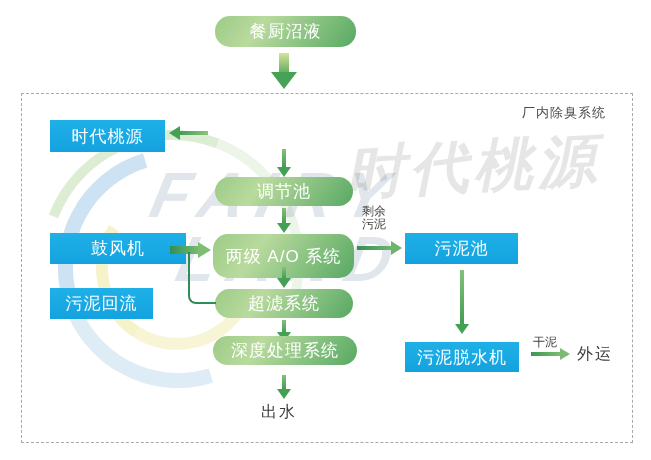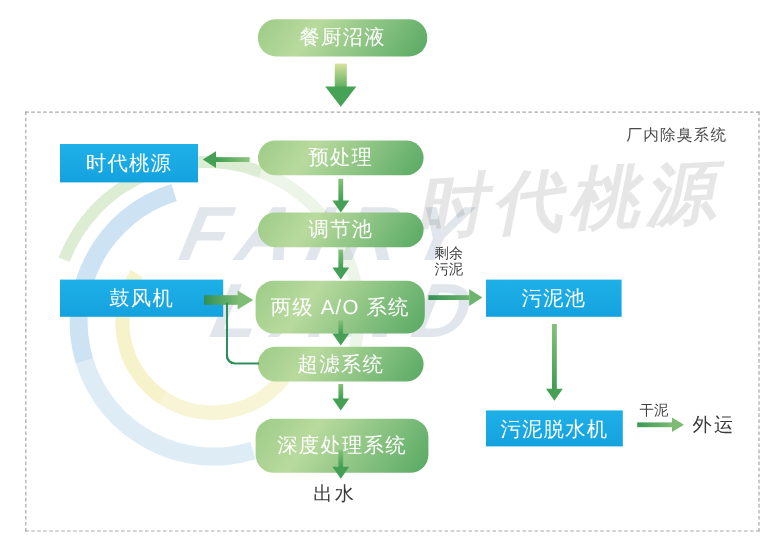--- a/index.html
+++ b/index.html
@@ -72,21 +72,20 @@
 
   <div class="layer" id="dashed-region"></div>
   <div class="layer pill" style="left:215px;top:16px;width:141px;height:31px">餐厨沼液</div>
 
   <div class="layer" id="region-label">厂内除臭系统</div>
   <div class="layer varrow" id="arrow-source" style="left:271px;top:53px;height:36px">
       <div class="stem"></div>
       <div class="head"></div>
     </div>
 
-  <div class="layer pill" style="left:215px;top:117px;width:138px;height:29px">预处理</div>
   <div class="layer varrow" style="left:277px;top:149px;width:14px;height:28px">
       <div class="stem"></div>
       <div class="head"></div>
     </div>
 
   <div class="layer pill" style="left:215px;top:177px;width:138px;height:29px">调节池</div>
   <div class="layer varrow" style="left:277px;top:208px;width:14px;height:25px">
       <div class="stem"></div>
       <div class="head"></div>
     </div>
@@ -96,40 +95,41 @@
       <div class="stem"></div>
       <div class="head"></div>
     </div>
 
   <div class="layer pill" style="left:215px;top:289px;width:138px;height:29px">超滤系统</div>
   <div class="layer varrow" style="left:277px;top:320px;width:14px;height:22px">
       <div class="stem"></div>
       <div class="head"></div>
     </div>
 
-  <div class="layer pill" style="left:213px;top:349px;width:144px;height:45px">深度处理系统</div>
+  <div class="layer pill" style="left:213px;top:336px;width:144px;height:29px">深度处理系统</div>
   <div class="layer varrow" style="left:277px;top:375px;width:14px;height:24px">
       <div class="stem"></div>
       <div class="head"></div>
     </div>
 
   <div class="layer plain-label" style="left:261px;top:402px">出水</div>
 
   <div class="layer harrow" id="arrow-residue" style="left:169px;top:126px;width:39px;height:14px">
       <div class="stem"></div>
       <div class="head"></div>
     </div>
   <div class="layer bluebox" style="left:50px;top:120px;width:115px;height:32px">时代桃源</div>
 
   <div class="layer bluebox" style="left:50px;top:233px;width:136px;height:31px">鼓风机</div>
   <div class="layer harrow" id="arrow-blower" style="left:170px;top:242px;width:41px;height:16px">
       <div class="stem"></div>
       <div class="head"></div>
     </div>
 
+  <div class="layer bluebox" style="left:50px;top:288px;width:103px;height:31px">污泥回流</div>
   <div class="layer" id="return-connector" style="left:188px;top:252px"></div>
 
   <div class="layer small-note" style="left:362px;top:205px">
     <span>剩余</span><br>
     <span>污泥</span>
   </div>
   <div class="layer harrow" id="arrow-excess" style="left:357px;top:241px;width:45px;height:14px">
       <div class="stem"></div>
       <div class="head"></div>
     </div>

